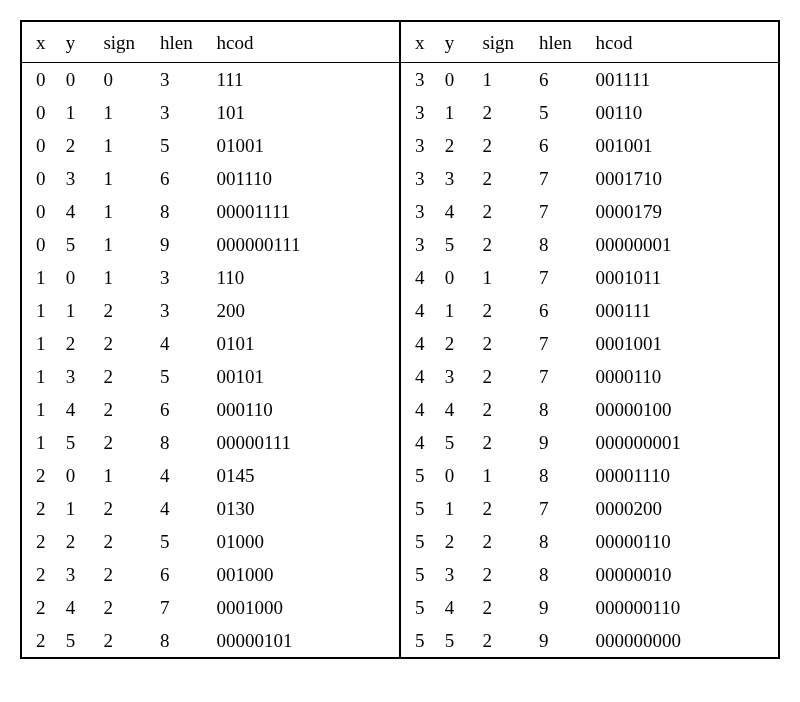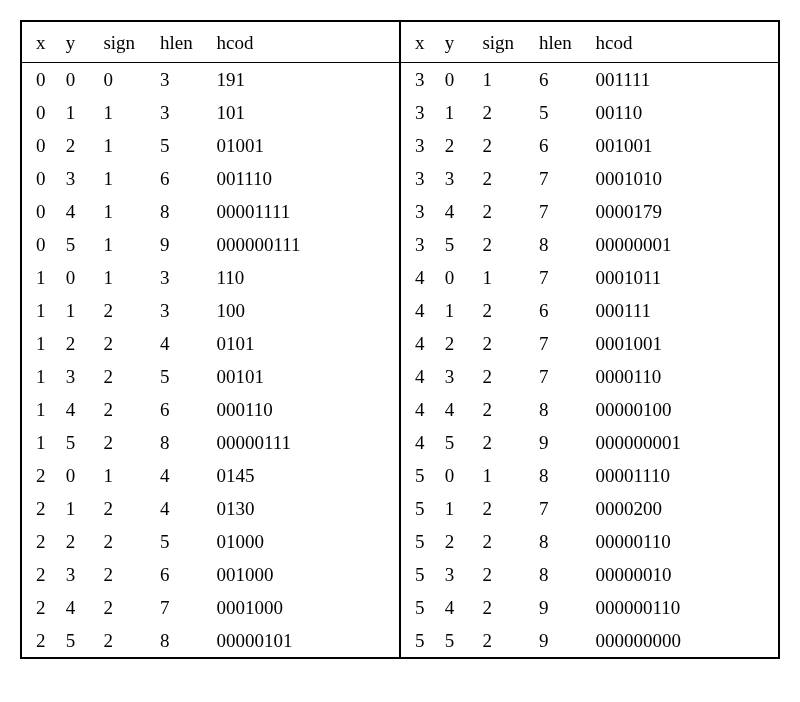--- a/index.html
+++ b/index.html
@@ -68,21 +68,21 @@
               <th class="c-hl">hlen</th>
               <th class="c-hc">hcod</th>
             </tr>
           </thead>
           <tbody id="left-body">
                 <tr>
                   <td class="c-x">0</td>
                   <td class="c-y">0</td>
                   <td class="c-sg">0</td>
                   <td class="c-hl">3</td>
-                  <td class="c-hc">191</td>
+                  <td class="c-hc">111</td>
                 </tr>
                 <tr>
                   <td class="c-x">0</td>
                   <td class="c-y">1</td>
                   <td class="c-sg">1</td>
                   <td class="c-hl">3</td>
                   <td class="c-hc">101</td>
                 </tr>
                 <tr>
                   <td class="c-x">0</td>
@@ -117,21 +117,21 @@
                   <td class="c-y">0</td>
                   <td class="c-sg">1</td>
                   <td class="c-hl">3</td>
                   <td class="c-hc">110</td>
                 </tr>
                 <tr>
                   <td class="c-x">1</td>
                   <td class="c-y">1</td>
                   <td class="c-sg">2</td>
                   <td class="c-hl">3</td>
-                  <td class="c-hc">100</td>
+                  <td class="c-hc">200</td>
                 </tr>
                 <tr>
                   <td class="c-x">1</td>
                   <td class="c-y">2</td>
                   <td class="c-sg">2</td>
                   <td class="c-hl">4</td>
                   <td class="c-hc">0101</td>
                 </tr>
                 <tr>
                   <td class="c-x">1</td>
@@ -230,21 +230,21 @@
                   <td class="c-y">2</td>
                   <td class="c-sg">2</td>
                   <td class="c-hl">6</td>
                   <td class="c-hc">001001</td>
                 </tr>
                 <tr>
                   <td class="c-x">3</td>
                   <td class="c-y">3</td>
                   <td class="c-sg">2</td>
                   <td class="c-hl">7</td>
-                  <td class="c-hc">0001010</td>
+                  <td class="c-hc">0001710</td>
                 </tr>
                 <tr>
                   <td class="c-x">3</td>
                   <td class="c-y">4</td>
                   <td class="c-sg">2</td>
                   <td class="c-hl">7</td>
                   <td class="c-hc">0000179</td>
                 </tr>
                 <tr>
                   <td class="c-x">3</td>

